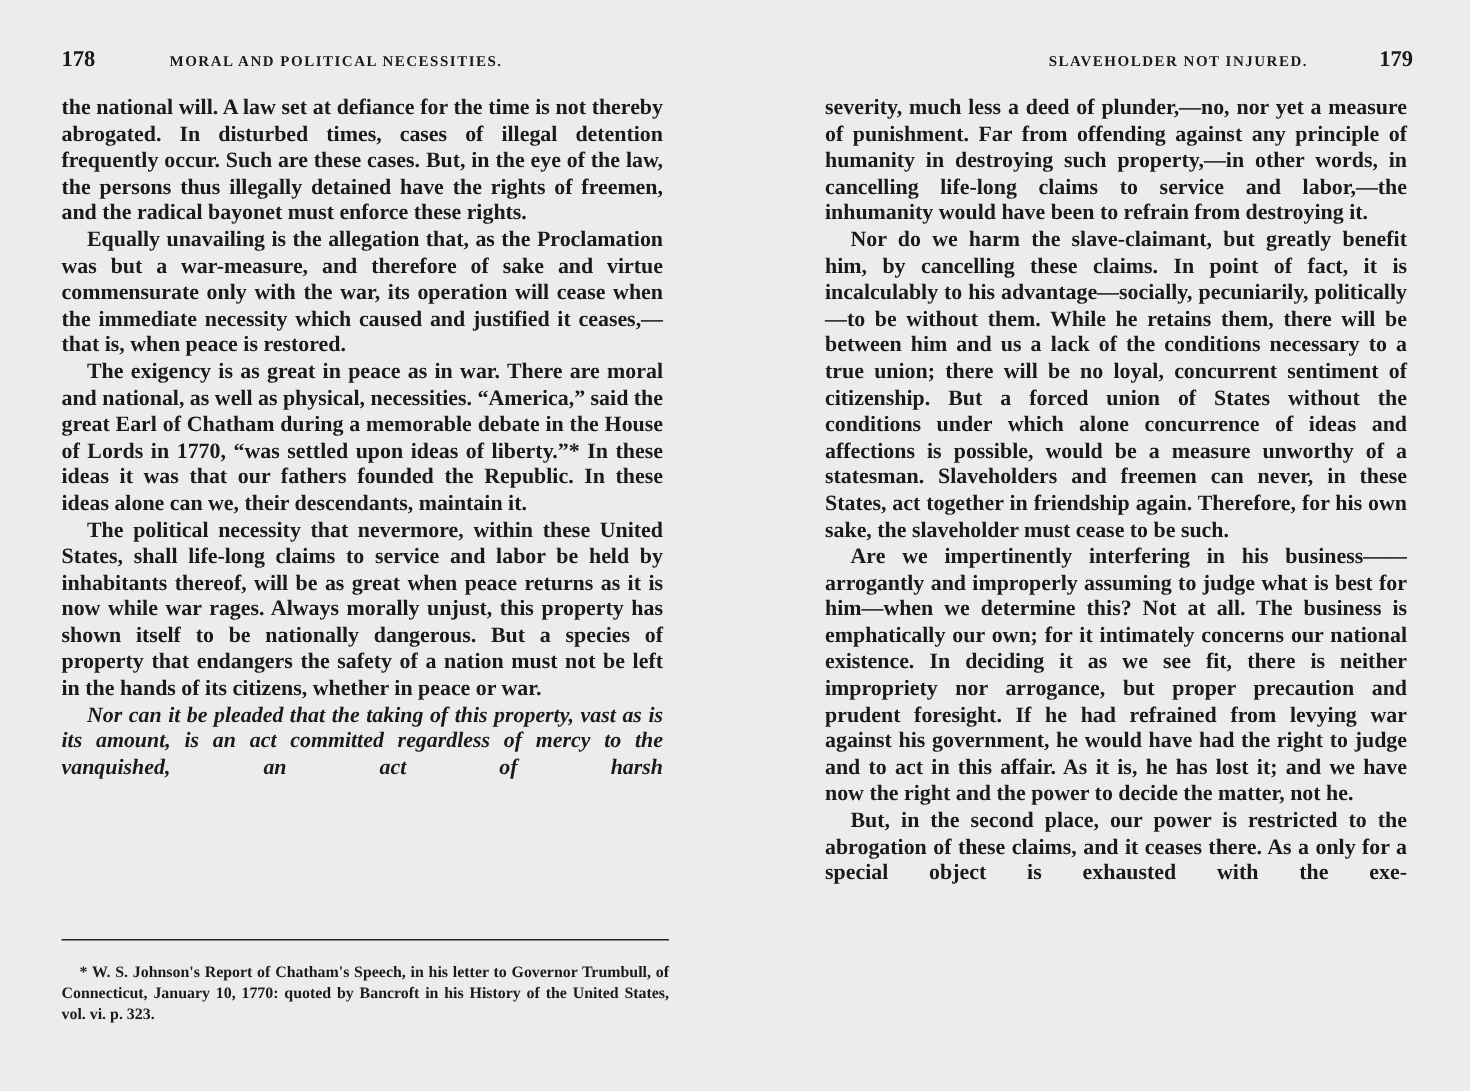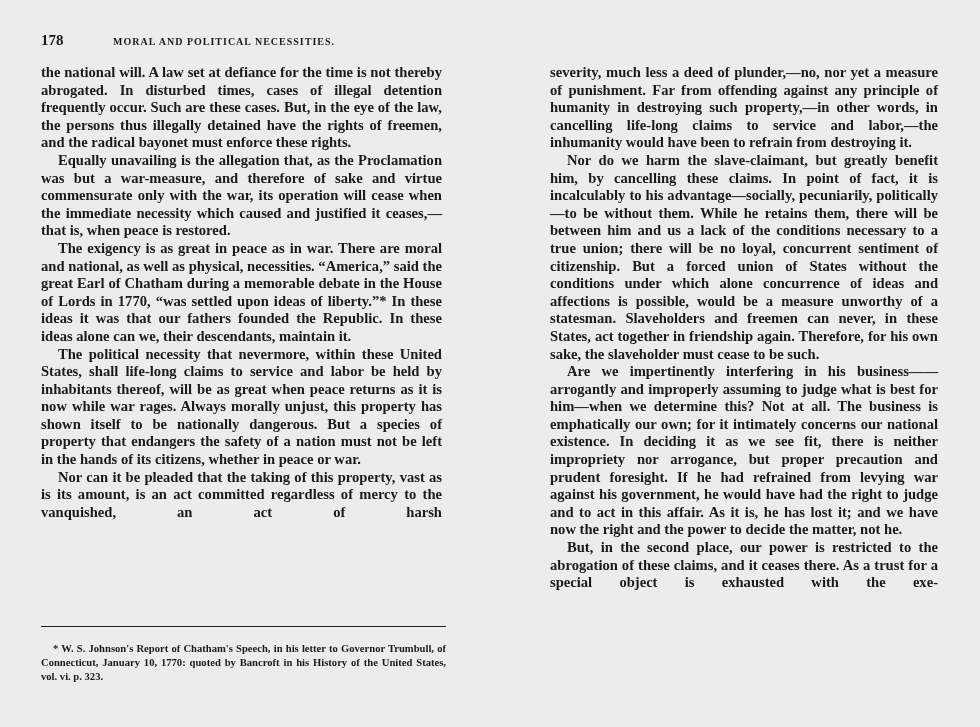--- a/index.html
+++ b/index.html
@@ -96,26 +96,30 @@
 <div class="page left">
   <div class="running-head">
     <span class="page-num">178</span>
     <span class="head-title">MORAL AND POLITICAL NECESSITIES.</span>
   </div>
   <div class="body-text">
     <p class="noindent">the national will. A law set at defiance for the time is not thereby abrogated. In disturbed times, cases of illegal detention frequently occur. Such are these cases. But, in the eye of the law, the persons thus illegally detained have the rights of freemen, and the radical bayonet must enforce these rights.</p>
     <p>Equally unavailing is the allegation that, as the Proclamation was but a war-measure, and therefore of sake and virtue commensurate only with the war, its operation will cease when the immediate necessity which caused and justified it ceases,—that is, when peace is restored.</p>
     <p>The exigency is as great in peace as in war. There are moral and national, as well as physical, necessities. “America,” said the great Earl of Chatham during a memorable debate in the House of Lords in 1770, “was settled upon ideas of liberty.”* In these ideas it was that our fathers founded the Republic. In these ideas alone can we, their descendants, maintain it.</p>
     <p>The political necessity that nevermore, within these United States, shall life-long claims to service and labor be held by inhabitants thereof, will be as great when peace returns as it is now while war rages. Always morally unjust, this property has shown itself to be nationally dangerous. But a species of property that endangers the safety of a nation must not be left in the hands of its citizens, whether in peace or war.</p>
-    <p style="text-align-last: justify;">Nor can it be pleaded that the taking of this property, vast as is its amount, is an act committed regardless of mercy to the vanquished, an act of harsh</p>
+    <p style="text-align-last: justify; font-style: italic;">Nor can it be pleaded that the taking of this property, vast as is its amount, is an act committed regardless of mercy to the vanquished, an act of harsh</p>
   </div>
   <div class="footnote-rule"></div>
   <div class="footnote">* W. S. Johnson's Report of Chatham's Speech, in his letter to Governor Trumbull, of Connecticut, January 10, 1770: quoted by Bancroft in his History of the United States, vol. vi. p. 323.</div>
 </div>
 
 <div class="page right">
+  <div class="running-head">
+    <span class="head-title">SLAVEHOLDER NOT INJURED.</span>
+    <span class="page-num">179</span>
+  </div>
   <div class="body-text">
     <p class="noindent">severity, much less a deed of plunder,—no, nor yet a measure of punishment. Far from offending against any principle of humanity in destroying such property,—in other words, in cancelling life-long claims to service and labor,—the inhumanity would have been to refrain from destroying it.</p>
     <p>Nor do we harm the slave-claimant, but greatly benefit him, by cancelling these claims. In point of fact, it is incalculably to his advantage—socially, pecuniarily, politically—to be without them. While he retains them, there will be between him and us a lack of the conditions necessary to a true union; there will be no loyal, concurrent sentiment of citizenship. But a forced union of States without the conditions under which alone concurrence of ideas and affections is possible, would be a measure unworthy of a statesman. Slaveholders and freemen can never, in these States, act together in friendship again. Therefore, for his own sake, the slaveholder must cease to be such.</p>
     <p>Are we impertinently interfering in his business——arrogantly and improperly assuming to judge what is best for him—when we determine this? Not at all. The business is emphatically our own; for it intimately concerns our national existence. In deciding it as we see fit, there is neither impropriety nor arrogance, but proper precaution and prudent foresight. If he had refrained from levying war against his government, he would have had the right to judge and to act in this affair. As it is, he has lost it; and we have now the right and the power to decide the matter, not he.</p>
-    <p style="text-align-last: justify;">But, in the second place, our power is restricted to the abrogation of these claims, and it ceases there. As a trust for a special object is exhausted with the exe-</p>
+    <p style="text-align-last: justify;">But, in the second place, our power is restricted to the abrogation of these claims, and it ceases there. As a only for a special object is exhausted with the exe-</p>
   </div>
 </div>
 
 </body></html>

